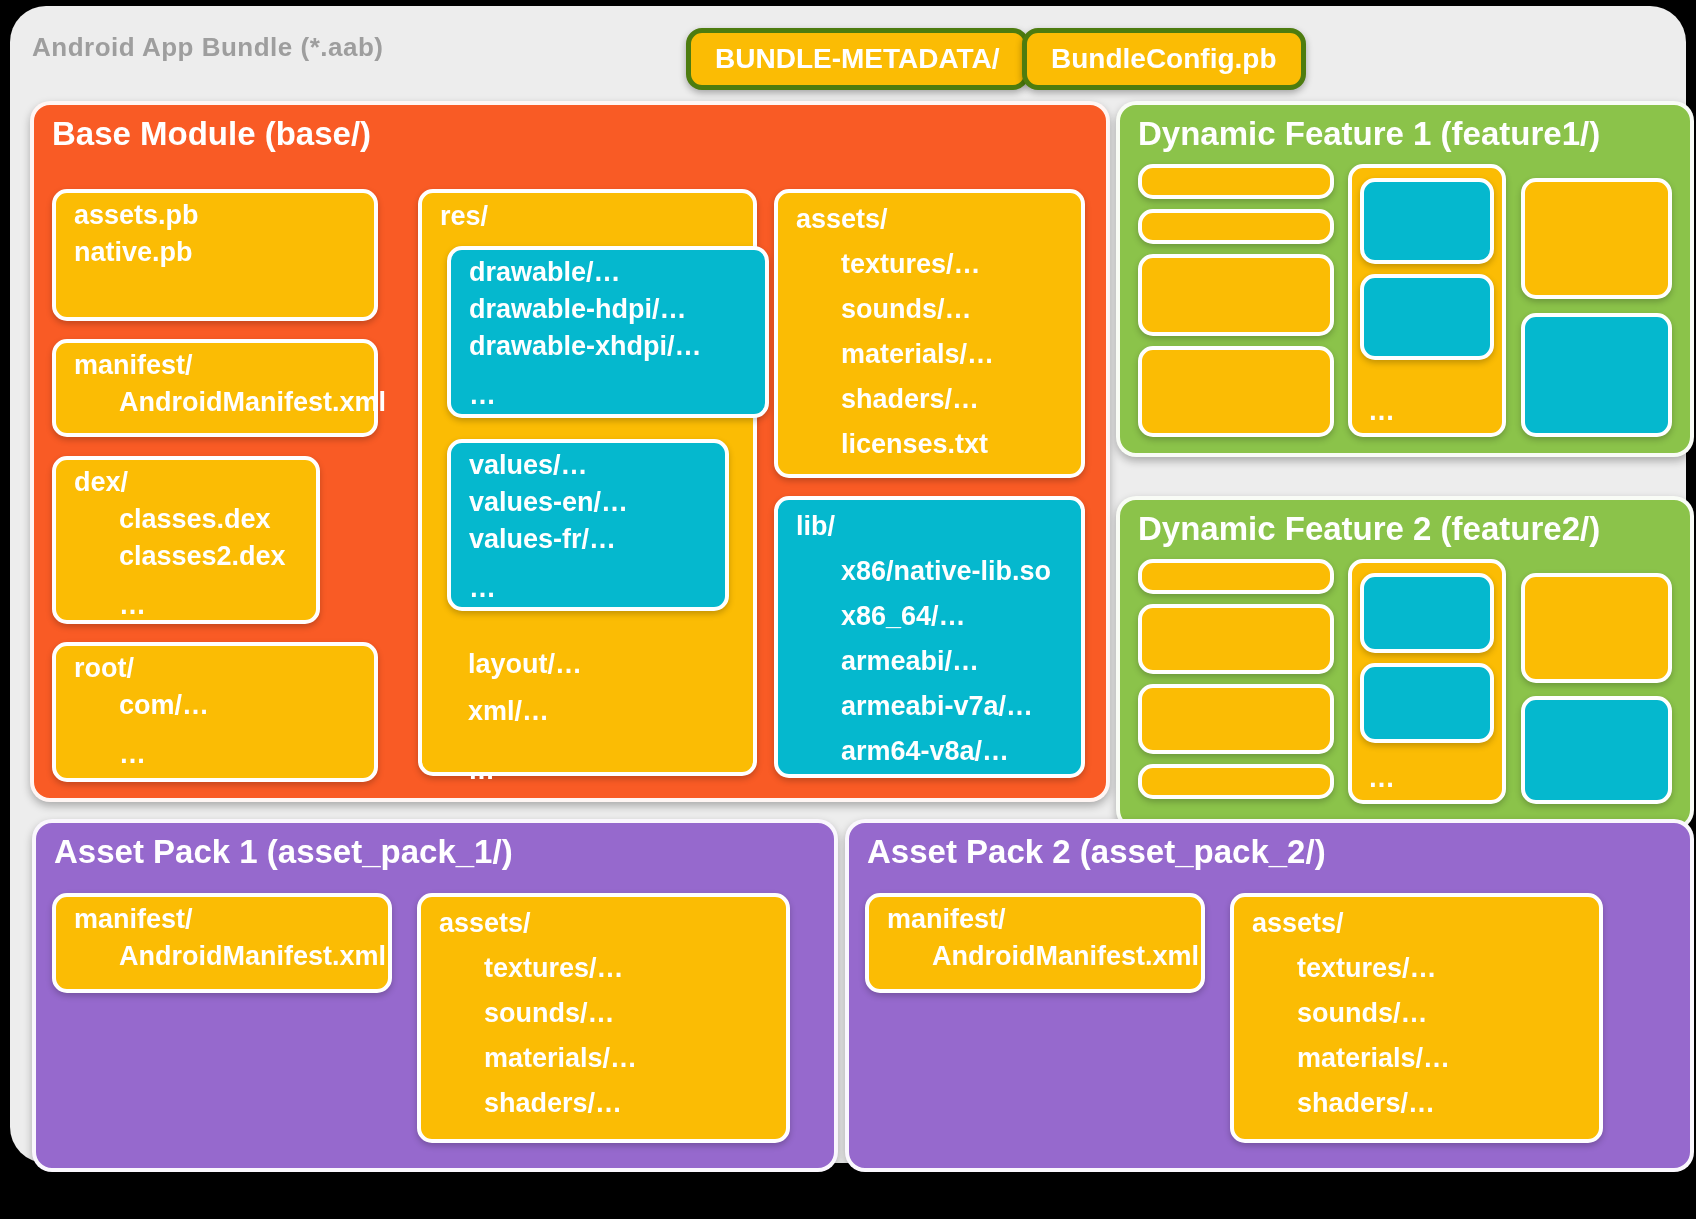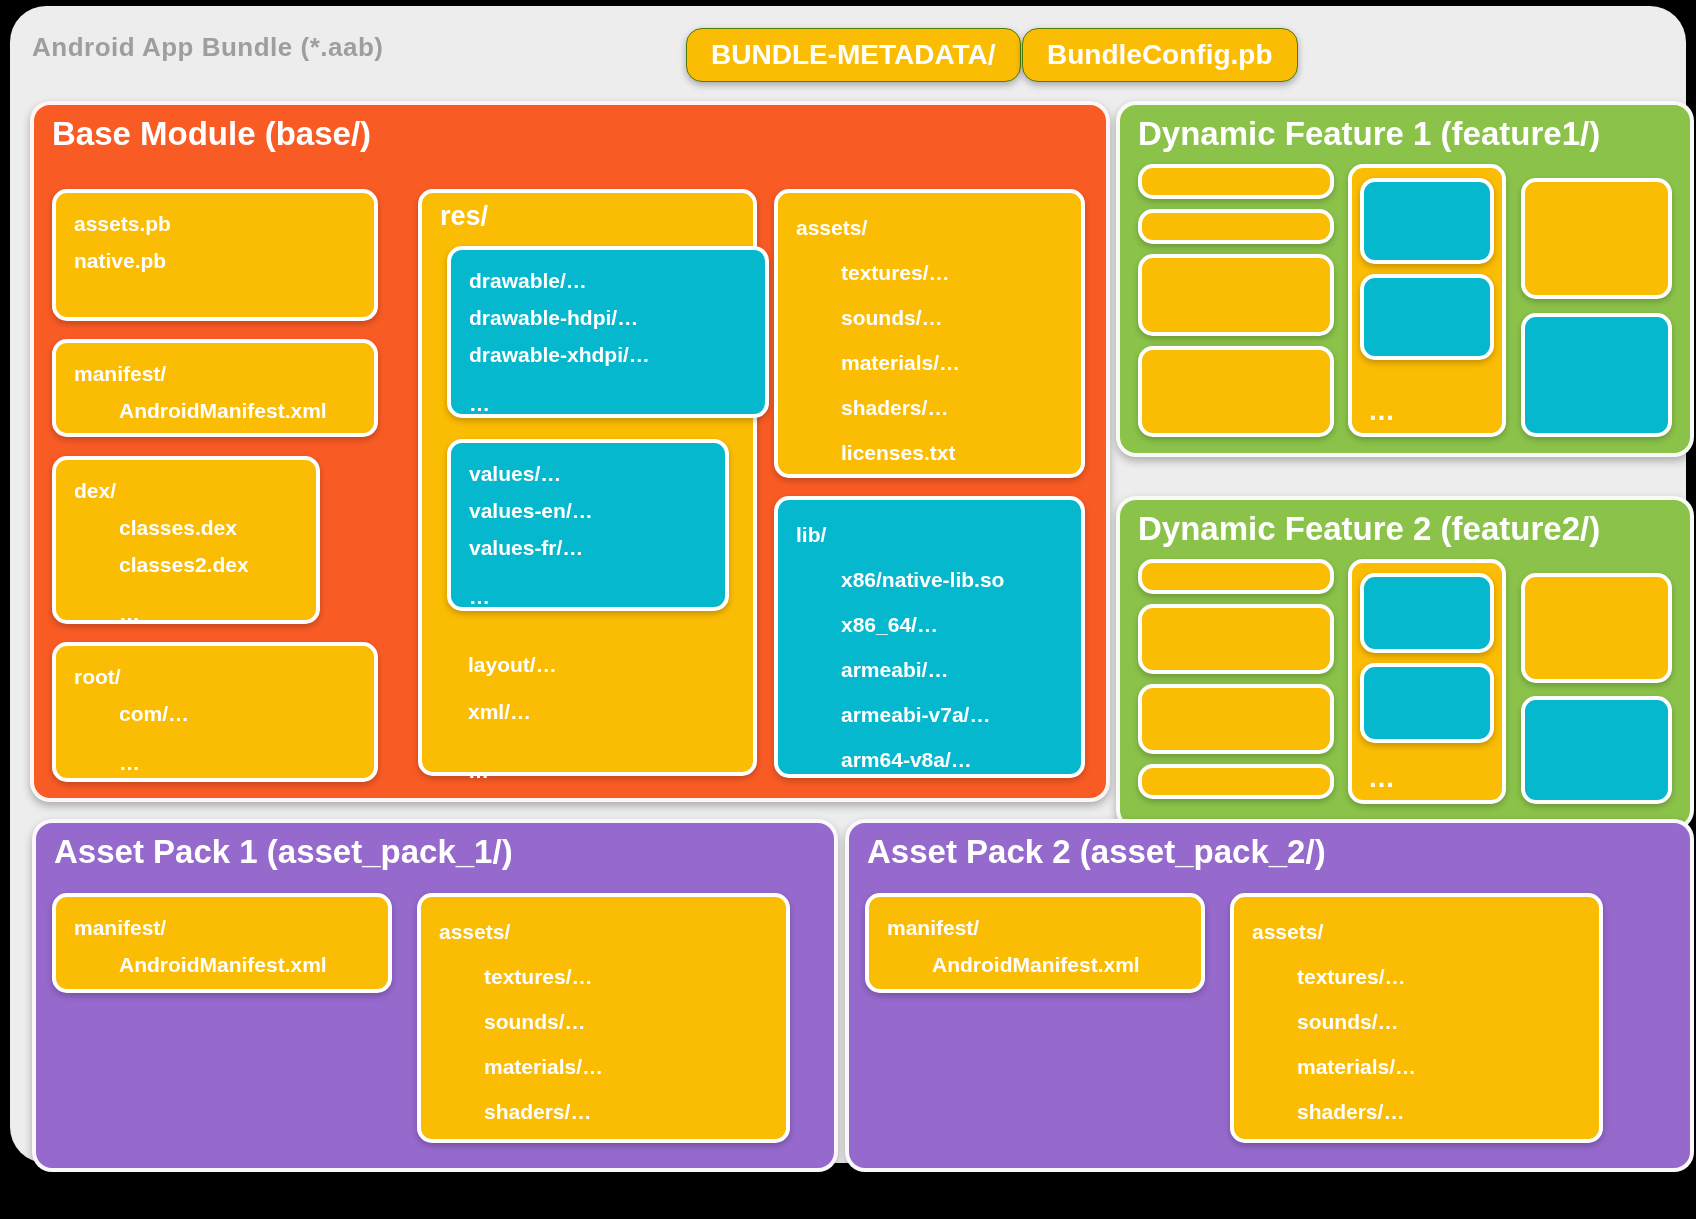--- a/index.html
+++ b/index.html
@@ -7,37 +7,37 @@
     --purple:#9669CD; --card:#EDEDED; --titlegray:#9E9E9E;
   }
   html,body{margin:0;padding:0;background:#000;}
   .stage{position:relative;width:1696px;height:1219px;background:#000;overflow:hidden;
          font-family:"Liberation Sans",sans-serif;font-weight:bold;}
   .card{position:absolute;left:10px;top:6px;width:1676px;height:1157px;
         background:var(--card);border-radius:36px;}
   .page-title{position:absolute;left:22px;top:26px;font-size:26px;color:var(--titlegray);
         letter-spacing:0.5px;}
   .pill{position:absolute;top:22px;height:52px;background:var(--yellow);
-        border:1px solid #4d7c0f;border-radius:16px;color:#fff;font-size:28px;
+        border:5px solid #4d7c0f;border-radius:16px;color:#fff;font-size:28px;
         display:flex;align-items:center;justify-content:center;padding:0 24px;
         box-shadow:0 3px 7px rgba(0,0,0,.30);white-space:nowrap;}
   .module{position:absolute;border-radius:20px;border:4px solid rgba(255,255,255,.95);
         box-shadow:0 4px 9px rgba(0,0,0,.28);color:#fff;}
   .mhead{position:absolute;left:18px;top:10px;font-size:33px;white-space:nowrap;}
   .abs{position:absolute;}
   .ybox,.cbox{position:absolute;border:4px solid #fff;border-radius:15px;color:#fff;
         box-shadow:0 3px 6px rgba(0,0,0,.22);box-sizing:border-box;}
   .ybox{background:var(--yellow);}
   .cbox{background:var(--cyan);}
-  .txt{padding:12px 18px;font-size:21px;line-height:37px;white-space:nowrap;}
+  .txt{padding:4px 18px;font-size:27px;line-height:37px;white-space:nowrap;}
   .tall .ln{line-height:45px;}
   .ln.ind{padding-left:45px;}
   .ln.gap{margin-top:12px;}
   .res-label{position:absolute;left:18px;top:8px;font-size:27px;}
-  .tail{position:absolute;left:46px;top:448px;font-size:21px;}
+  .tail{position:absolute;left:46px;top:448px;font-size:27px;}
   .tail .ln{line-height:47px;}
   .ellipsis{position:absolute;left:16px;bottom:6px;font-size:27px;color:#fff;}
   .base{left:20px;top:95px;width:1072px;height:693px;background:var(--orange);}
   .df1{left:1106px;top:95px;width:570px;height:348px;background:var(--green);}
   .df2{left:1106px;top:462px;width:570px;height:326px;background:var(--green);margin-top:28px;}
   .ap1{left:22px;top:813px;width:798px;height:345px;background:var(--purple);}
   .ap2{left:835px;top:813px;width:841px;height:345px;background:var(--purple);}
 </style>
 </head>
 <body>

